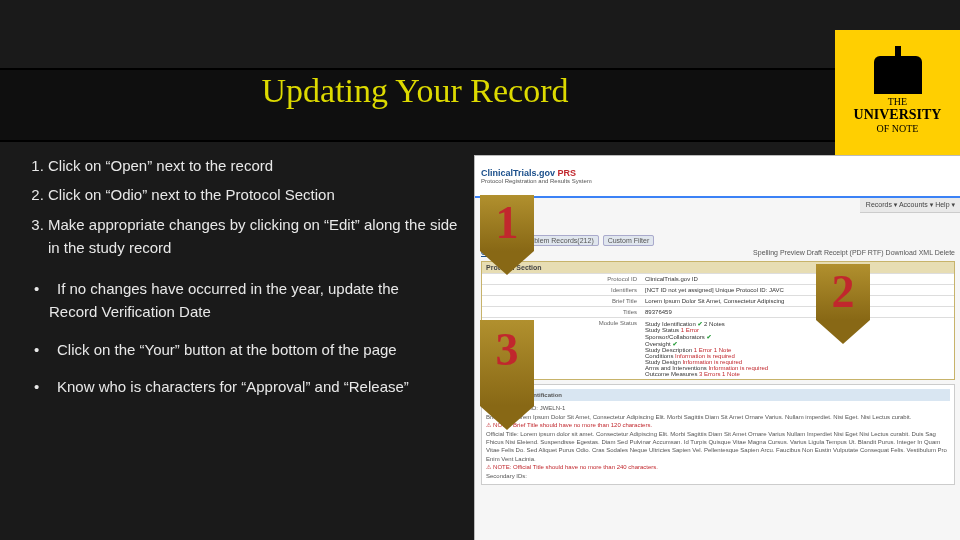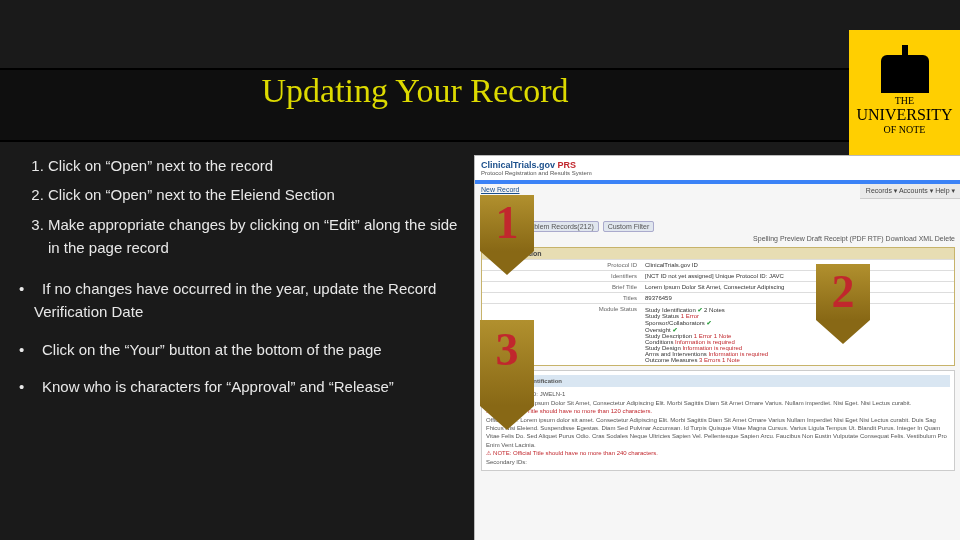--- a/index.html
+++ b/index.html
@@ -3,38 +3,38 @@
 <meta charset="utf-8">
 <style>
   html,body{margin:0;padding:0;width:960px;height:540px;font-family:Verdana,Arial,sans-serif;background:#1a1a1a;overflow:hidden}
   .slide{position:relative;width:960px;height:540px;background:#1a1a1a}
 
   
   .titlebar{position:absolute;left:0;top:68px;width:960px;height:70px;background:#0f0f0f;border-top:2px solid #000;border-bottom:2px solid #000}
   .title{position:absolute;left:0;top:72px;width:830px;text-align:center;color:#ddda00;font-size:34px;font-family:Liberation Serif, serif}
 
   
-  .logo{position:absolute;right:0;top:30px;width:111px;height:130px;background:#ffcf01;display:flex;flex-direction:column;align-items:center;justify-content:center}
+  .logo{position:absolute;right:0;top:30px;width:125px;height:130px;background:#ffcf01;display:flex;flex-direction:column;align-items:center;justify-content:center}
   .dome{width:48px;height:38px;background:#000;border-radius:6px 6px 0 0;margin-bottom:2px;position:relative}
   .dome::before{content:"";position:absolute;top:-10px;left:21px;width:6px;height:10px;background:#000}
   .logo-text{color:#000;font-size:10px;text-align:center;line-height:1.1;font-family:Georgia,serif}
-  .logo-text .big{font-size:16px;font-weight:normal}
+  .logo-text .big{font-size:14px;font-weight:bold}
 
   
   .body{position:absolute;left:18px;top:154px;width:445px;color:#e8e8e8;font-size:15px;line-height:1.55}
   ol{margin:0 0 18px 0;padding-left:30px}
   ol li{margin-bottom:6px}
-  ul{margin:0;padding-left:16px;list-style:none}
+  ul{margin:15px;padding-left:16px;list-style:none}
   ul li{margin-bottom:14px;position:relative}
   ul li::before{content:"•";position:absolute;left:-15px}
   .sub{padding-left:8px}
 
   
   .shot{position:absolute;left:474px;top:155px;width:486px;height:385px;background:#f6f6f6;border:1px solid #bbb;overflow:hidden;font-size:6px;color:#444}
-  .shot .hdr{background:#fff;padding:4px 6px;border-bottom:4px solid #3b82f6;color:#1b4f8b;font-weight:bold;font-size:9px}
+  .shot .hdr{background:#fff;padding:12px 6px;border-bottom:2px solid #3b82f6;color:#1b4f8b;font-weight:bold;font-size:9px}
   .shot .hdr .r{color:#c1272d}
   .shot .menu{background:#e9e9e9;padding:3px 6px;font-size:7px;border-bottom:1px solid #ccc}
   .shot .link{color:#1b4f8b;text-decoration:underline;font-size:7px;padding:2px 6px;display:inline-block}
   .shot .tabs{padding:2px 6px;font-size:7px;color:#555}
   .shot .tabs span{background:#e0e6ee;border:1px solid #aac;padding:1px 4px;margin-right:2px;border-radius:2px}
   .shot .openrow{padding:3px 6px;font-size:7px}
   .shot .openrow a{color:#1b4f8b;text-decoration:underline;font-weight:bold}
   .shot .protocol{margin:2px 6px;border:1px solid #c7b36a;background:#fff}
   .shot .proth{background:#e7ddb3;padding:2px 4px;font-weight:bold;font-size:7px;color:#444}
   .shot .prow{display:flex;border-top:1px solid #ddd}
@@ -67,22 +67,22 @@
     <div class="logo-text">
       <span>THE</span><br>
       <span class="big">UNIVERSITY</span><br>
       <span>OF NOTE</span>
     </div>
   </div>
 
   <div class="body">
     <ol>
       <li>Click on “Open” next to the record</li>
-      <li>Click on “Open” next to the Eleiend Section</li>
-      <li>Make appropriate changes by clicking on “Edit” along the side in the page record</li>
+      <li>Click on “Odio” next to the Protocol Section</li>
+      <li>Make appropriate changes by clicking on “Edit” along the side in the study record</li>
     </ol>
     <ul>
       <li><span class="sub">If no changes have occurred in the year, update the Record Verification Date</span></li>
       <li><span class="sub">Click on the “Your” button at the bottom of the page</span></li>
       <li><span class="sub">Know who is characters for “Approval” and “Release”</span></li>
     </ul>
   </div>
 
   <div class="shot">
     <div class="hdr">

